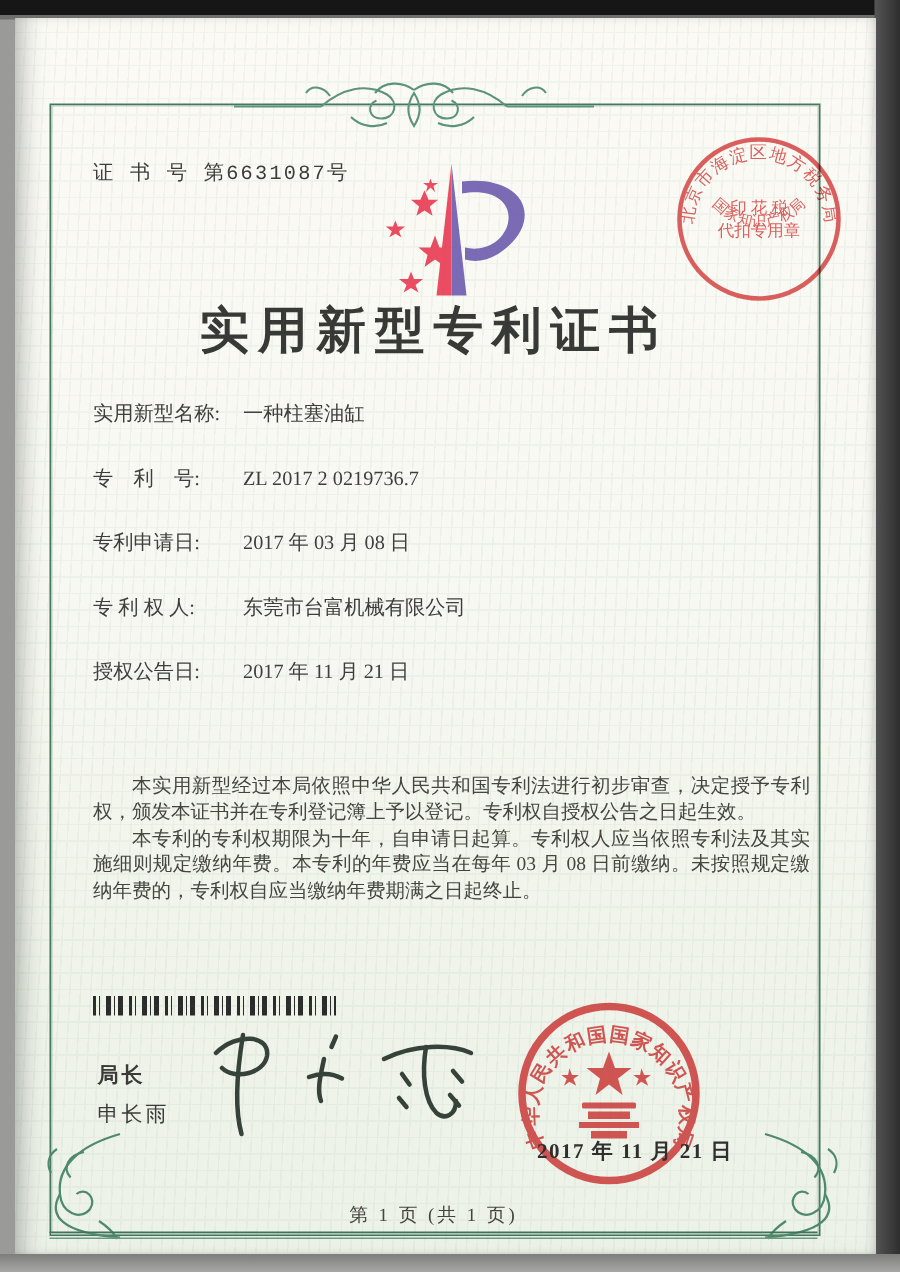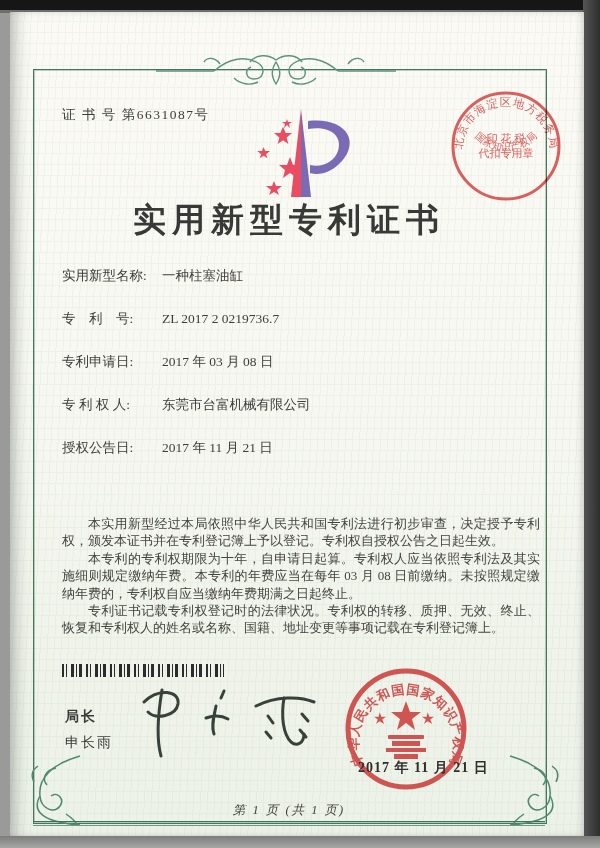--- a/index.html
+++ b/index.html
@@ -27,21 +27,21 @@
   
   .frame{
     position:absolute;left:23px;top:57px;width:512px;height:753px;
     border:1px solid #44785d;box-shadow:inset 0 0 0 1px rgba(68,120,93,.35);
   }
   .flourish-top{position:absolute;left:146px;top:38px;}
   .corner{position:absolute;}
   .corner.bl{left:12px;top:740px;}
   .corner.br{left:496px;top:740px;transform:scaleX(-1);}
   
-  .cert-no{position:absolute;left:52px;top:94px;font-size:13.5px;color:#3c3c3a;letter-spacing:1.5px;}
+  .cert-no{position:absolute;left:52px;top:94px;font-size:13.5px;color:#3c3c3a;letter-spacing:1.5px;font-family:Liberation Mono, monospace;}
   .logo{position:absolute;left:228px;top:95px;}
   .title{
     position:absolute;left:23px;top:186px;width:512px;text-align:center;
     font-size:33px;font-weight:700;color:#383836;letter-spacing:6px;white-space:nowrap;
   }
   
   .tax-stamp{position:absolute;left:438px;top:76px;mix-blend-mode:multiply;opacity:.9;}
   .office-seal{position:absolute;left:334px;top:655px;mix-blend-mode:multiply;opacity:.92;}
   .seal-date{position:absolute;left:348px;top:747px;font-size:14px;font-weight:700;color:#2f2f2d;letter-spacing:1px;z-index:5;}
   
@@ -63,21 +63,21 @@
       #2b2b2b 4px 5px,transparent 5px 9px,
       #2b2b2b 9px 12px,transparent 12px 14px,
       #2b2b2b 14px 15px,transparent 15px 17px,
       #2b2b2b 17px 20px,transparent 20px 24px);
   }
   
   .sig-title{position:absolute;left:55px;top:696px;font-size:14px;font-weight:700;color:#3a3a38;letter-spacing:2px;}
   .sig-name{position:absolute;left:55px;top:722px;font-size:14px;font-weight:400;color:#3a3a38;letter-spacing:2px;}
   .sig-script{position:absolute;left:118px;top:664px;}
   
-  .footer{position:absolute;left:23px;top:790px;width:512px;text-align:center;font-size:12.5px;color:#44433f;letter-spacing:2px;font-style:italic;}
+  .footer{position:absolute;left:23px;top:790px;width:512px;text-align:center;font-size:12.5px;color:#44433f;letter-spacing:2px;}
   .bottom-rule{position:absolute;left:23px;top:809px;width:512px;height:3px;border-top:1px solid #3f7359;border-bottom:1px solid #6d9b82;}
   svg text{font-family:"Liberation Serif","DejaVu Serif",serif;}
 </style>
 </head>
 <body>
 
 <div class="edge-top"></div>
 <div class="edge-top2"></div>
 <div class="edge-right"></div>
 <div class="edge-bottom"></div>
@@ -164,21 +164,20 @@
       <span class="lbl">专 利 权 人:</span><span class="val">东莞市台富机械有限公司</span>
     </div>
     <div class="field-row">
       <span class="lbl">授权公告日:</span><span class="val">2017 年 11 月 21 日</span>
     </div>
   </div>
 
   <div class="body-text">
     <p>本实用新型经过本局依照中华人民共和国专利法进行初步审查，决定授予专利权，颁发本证书并在专利登记簿上予以登记。专利权自授权公告之日起生效。</p>
     <p>本专利的专利权期限为十年，自申请日起算。专利权人应当依照专利法及其实施细则规定缴纳年费。本专利的年费应当在每年 03 月 08 日前缴纳。未按照规定缴纳年费的，专利权自应当缴纳年费期满之日起终止。</p>
-    <p>专利证书记载专利权登记时的法律状况。专利权的转移、质押、无效、终止、恢复和专利权人的姓名或名称、国籍、地址变更等事项记载在专利登记簿上。</p>
   </div>
 
   <div class="barcode"></div>
 
   <div class="sig-title">局长</div>
   <div class="sig-name">申长雨</div>
   <svg class="sig-script" width="200" height="88" viewBox="0 0 200 88">
     <g stroke="#36413a" stroke-width="3" fill="none" stroke-linecap="round" stroke-linejoin="round">
       <path d="M34 14 C 30 38, 28 62, 33 80"></path>
       <path d="M16 26 C 30 12, 52 14, 50 28 C 48 40, 28 44, 20 36"></path>

